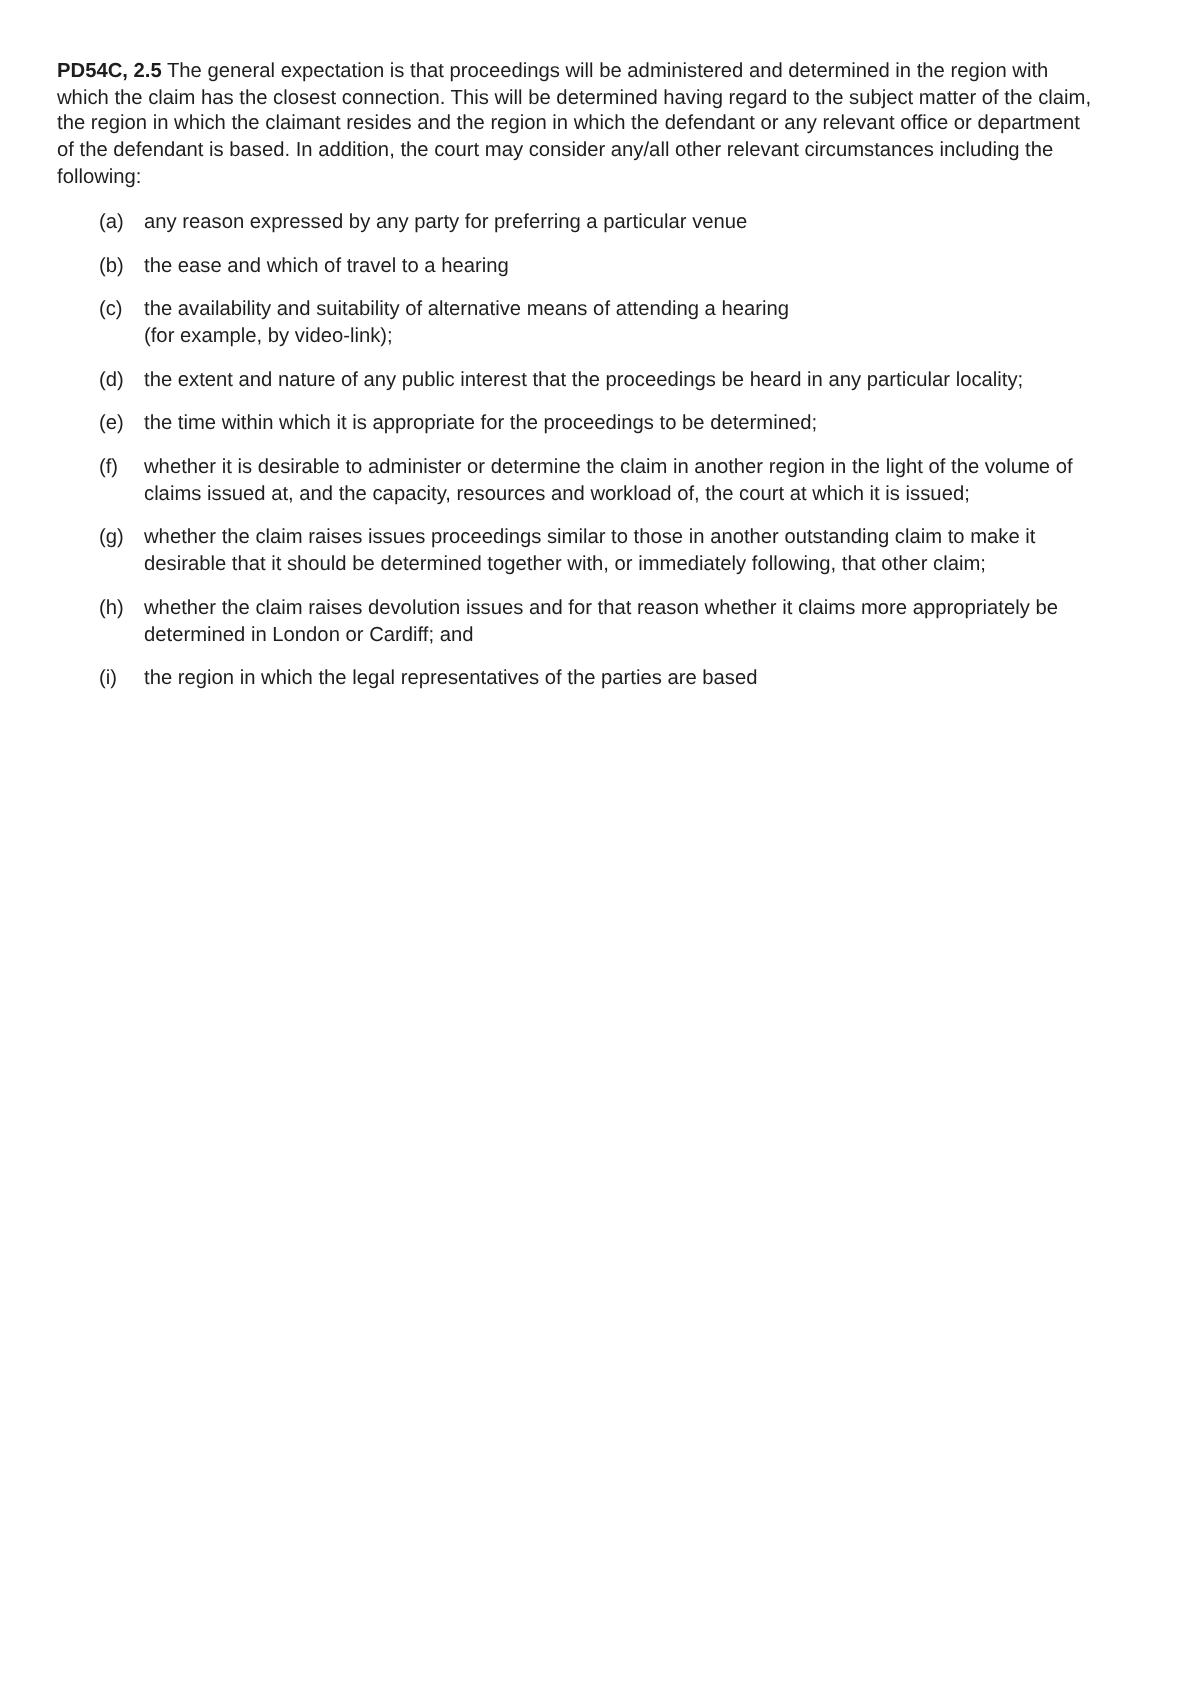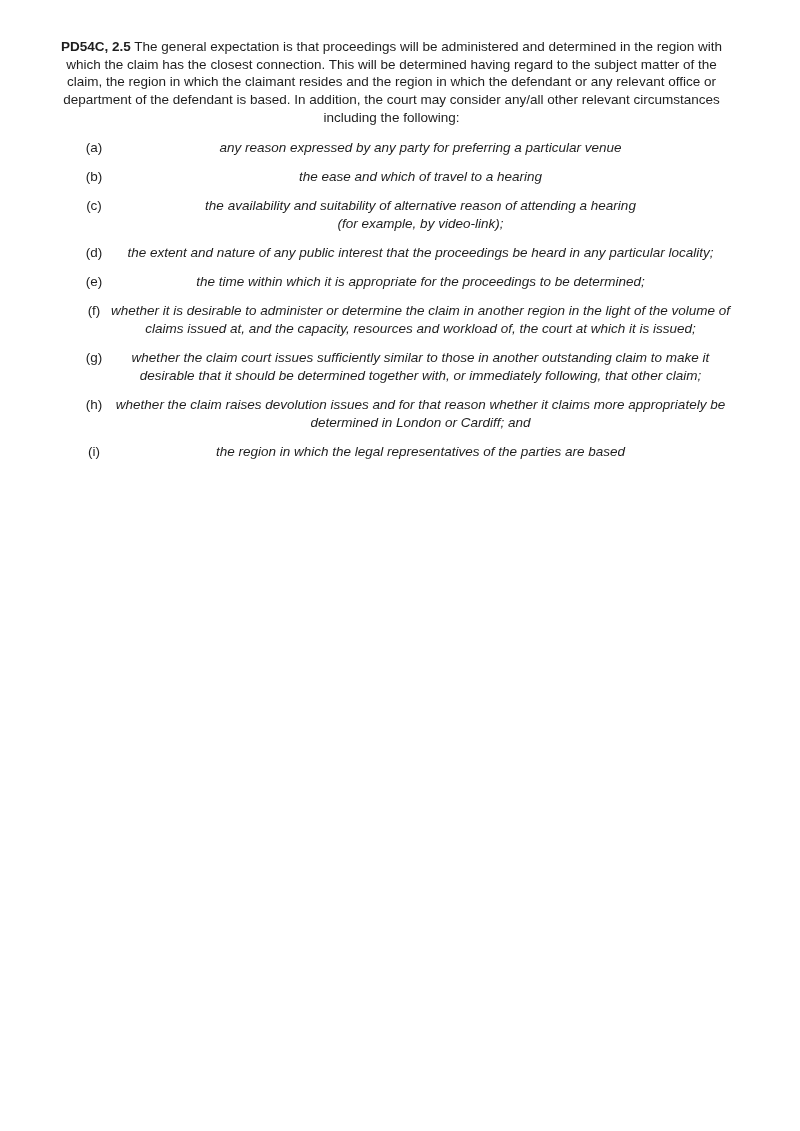--- a/index.html
+++ b/index.html
@@ -11,23 +11,22 @@
     width: 800px;
     height: 1131px;
     font-family: "Liberation Sans", "DejaVu Sans", sans-serif;
     color: #1e1e1e;
     -webkit-font-smoothing: antialiased;
   }
   .page {
     box-sizing: border-box;
     width: 800px;
     height: 1089px;
-    padding: 38px 68px 0 51px;
+    padding: 38px 68px 0 38px;
     background: #ffffff;
-    text-align: center;
   }
   .intro {
     margin: 0;
     font-size: 13.5px;
     line-height: 17.7px;
   }
   .intro .ref {
     font-weight: bold;
   }
   ol.criteria {
@@ -41,21 +40,20 @@
     margin: 0 0 11.5px 0;
     font-size: 13.5px;
     line-height: 17.7px;
   }
   li.item .label {
     flex: 0 0 30px;
   }
   li.item .text {
     flex: 1;
     white-space: pre-line;
-    font-style: italic;
   }
 </style>
 </head>
 <body>
 
 <div class="page">
   <p class="intro"><span class="ref">PD54C, 2.5</span><span> The general expectation is that proceedings will be administered and determined in the region with which the claim has the closest connection. This will be determined having regard to the subject matter of the claim, the region in which the claimant resides and the region in which the defendant or any relevant office or department of the defendant is based. In addition, the court may consider any/all other relevant circumstances including the following:</span></p>
 
   <ol class="criteria" id="criteria-list">
   <li class="item">
@@ -63,42 +61,42 @@
     <span class="text">any reason expressed by any party for preferring a particular venue</span>
   </li>
 
   <li class="item">
     <span class="label">(b)</span>
     <span class="text">the ease and which of travel to a hearing</span>
   </li>
 
   <li class="item">
     <span class="label">(c)</span>
-    <span class="text">the availability and suitability of alternative reason of attending a hearing
+    <span class="text">the availability and suitability of alternative means of attending a hearing
 (for example, by video-link);</span>
   </li>
 
   <li class="item">
     <span class="label">(d)</span>
     <span class="text">the extent and nature of any public interest that the proceedings be heard in any particular locality;</span>
   </li>
 
   <li class="item">
     <span class="label">(e)</span>
     <span class="text">the time within which it is appropriate for the proceedings to be determined;</span>
   </li>
 
   <li class="item">
     <span class="label">(f)</span>
     <span class="text">whether it is desirable to administer or determine the claim in another region in the light of the volume of claims issued at, and the capacity, resources and workload of, the court at which it is issued;</span>
   </li>
 
   <li class="item">
     <span class="label">(g)</span>
-    <span class="text">whether the claim court issues sufficiently similar to those in another outstanding claim to make it desirable that it should be determined together with, or immediately following, that other claim;</span>
+    <span class="text">whether the claim raises issues proceedings similar to those in another outstanding claim to make it desirable that it should be determined together with, or immediately following, that other claim;</span>
   </li>
 
   <li class="item">
     <span class="label">(h)</span>
     <span class="text">whether the claim raises devolution issues and for that reason whether it claims more appropriately be determined in London or Cardiff; and</span>
   </li>
 
   <li class="item">
     <span class="label">(i)</span>
     <span class="text">the region in which the legal representatives of the parties are based</span>

